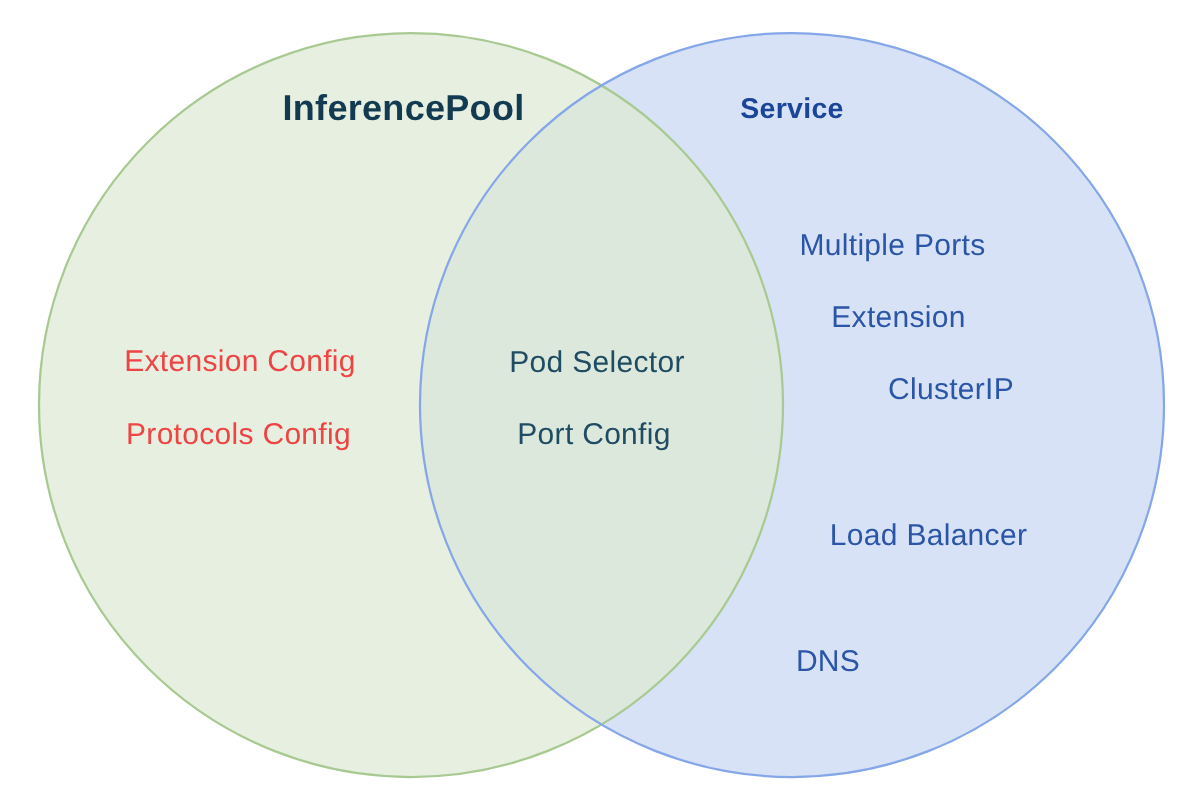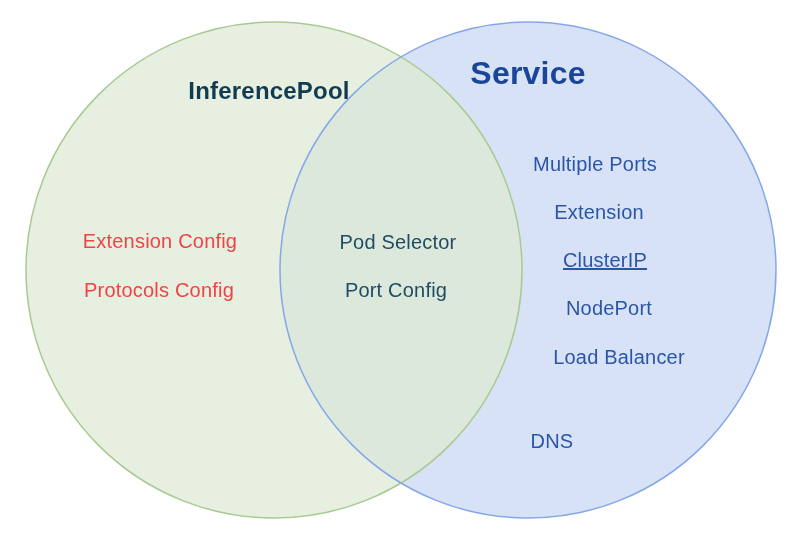--- a/index.html
+++ b/index.html
@@ -24,26 +24,25 @@
     position: absolute;
     transform: translate(-50%, -50%);
     white-space: nowrap;
     line-height: 1;
     letter-spacing: 0.2px;
   }
   .title-left {
     color: #123a50;
     font-weight: 700;
     font-size: 24px;
-    margin-top: 18px;
   }
   .title-right {
     color: #1b4598;
     font-weight: 700;
-    font-size: 32px;
+    font-size: 19px;
   }
   .item-left {
     color: #ef4444;
     font-size: 20px;
   }
   .item-overlap {
     color: #1f4c63;
     font-size: 20px;
   }
   .item-right {
@@ -53,21 +52,21 @@
   }
   
   .pos-title-left       { left: 269px; top: 73px;  }
   .pos-title-right      { left: 528px; top: 73px;  }
   .pos-extension-config { left: 160px; top: 241px; }
   .pos-inference-config { left: 159px; top: 290px; }
   .pos-pod-selector     { left: 398px; top: 242px; }
   .pos-port-config      { left: 396px; top: 290px; }
   .pos-multiple-ports   { left: 595px; top: 146px; }
   .pos-protocols        { left: 599px; top: 194px; }
-  .pos-clusterip        { left: 605px; top: 242px; text-decoration: underline; }
+  .pos-clusterip        { left: 634px; top: 242px; }
   .pos-nodeport         { left: 609px; top: 290px; }
   .pos-load-balancer    { left: 619px; top: 339px; }
   .pos-session-affinity { left: 615px; top: 387px; }
   .pos-dns              { left: 552px; top: 423px; }
 </style>
 </head>
 <body>
 
 <div class="canvas">
 
@@ -91,17 +90,16 @@
 
   <div class="label item-left pos-extension-config">Extension Config</div>
   <div class="label item-left pos-inference-config">Protocols Config</div>
 
   <div class="label item-overlap pos-pod-selector">Pod Selector</div>
   <div class="label item-overlap pos-port-config">Port Config</div>
 
   <div class="label item-right pos-multiple-ports">Multiple Ports</div>
   <div class="label item-right pos-protocols">Extension</div>
   <div class="label item-right pos-clusterip">ClusterIP</div>
-  <div class="label item-right pos-nodeport">NodePort</div>
   <div class="label item-right pos-load-balancer">Load Balancer</div>
   <div class="label item-right pos-dns">DNS</div>
 
 </div>
 
 </body></html>

